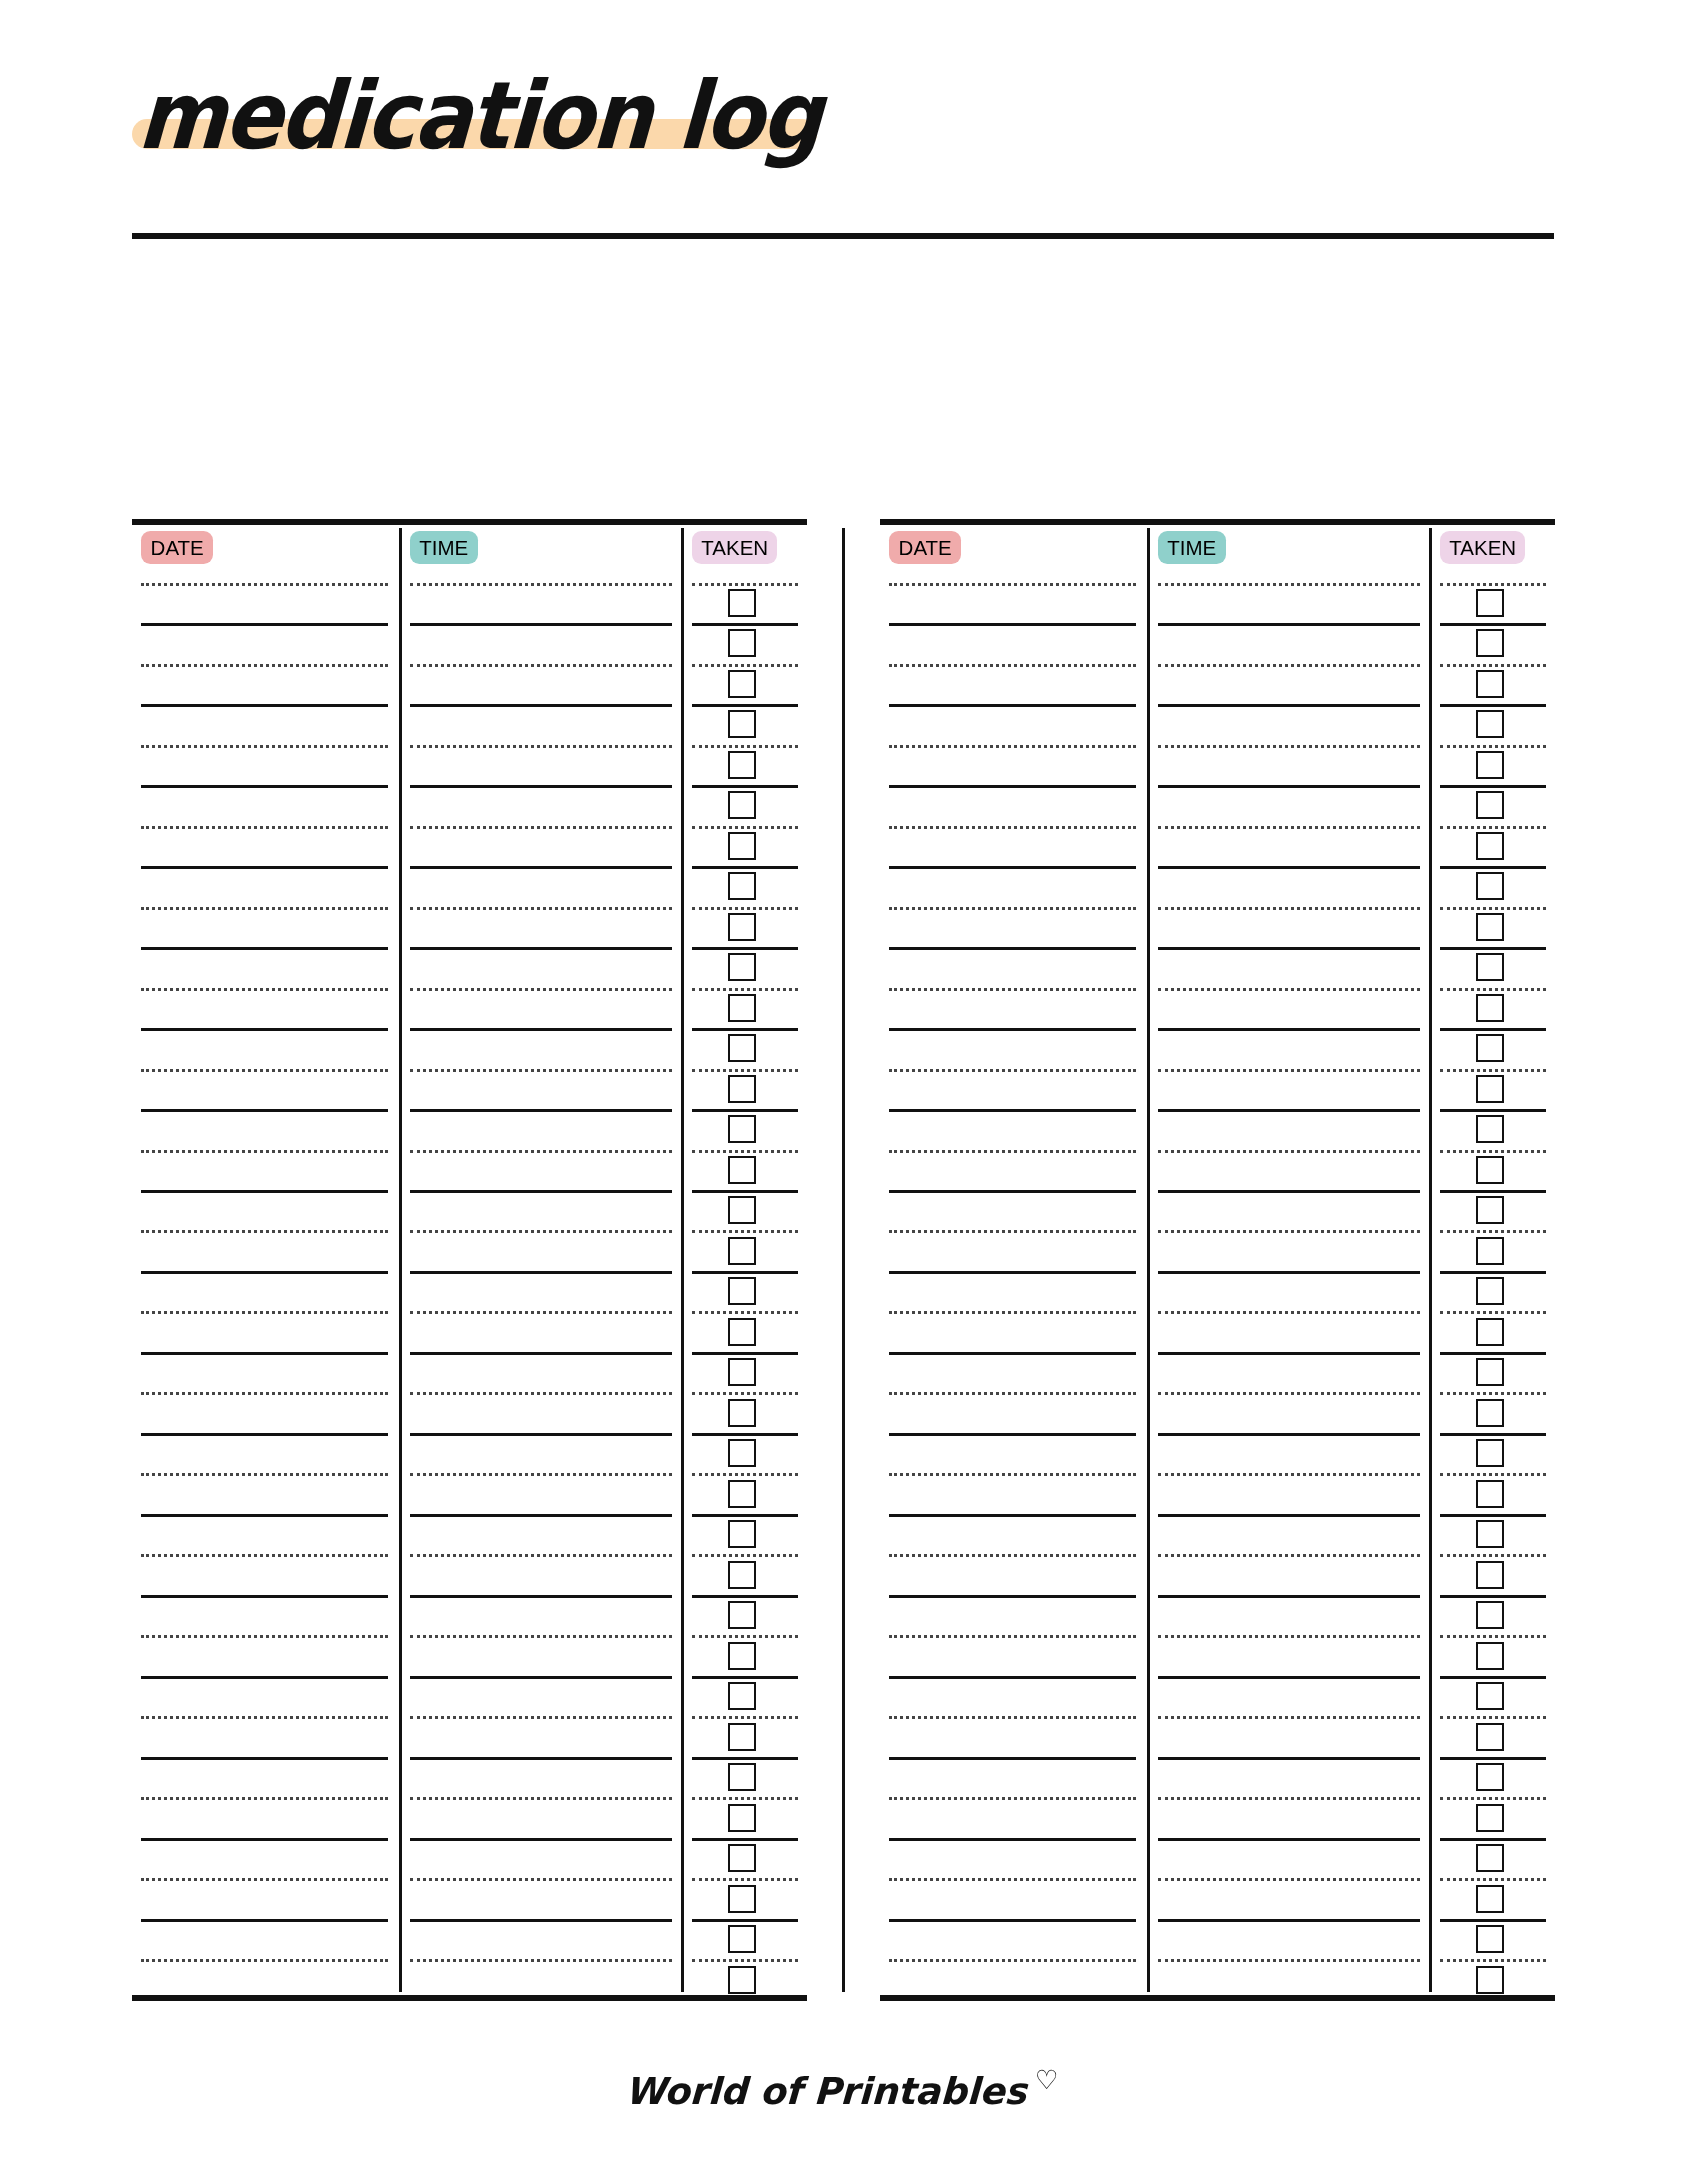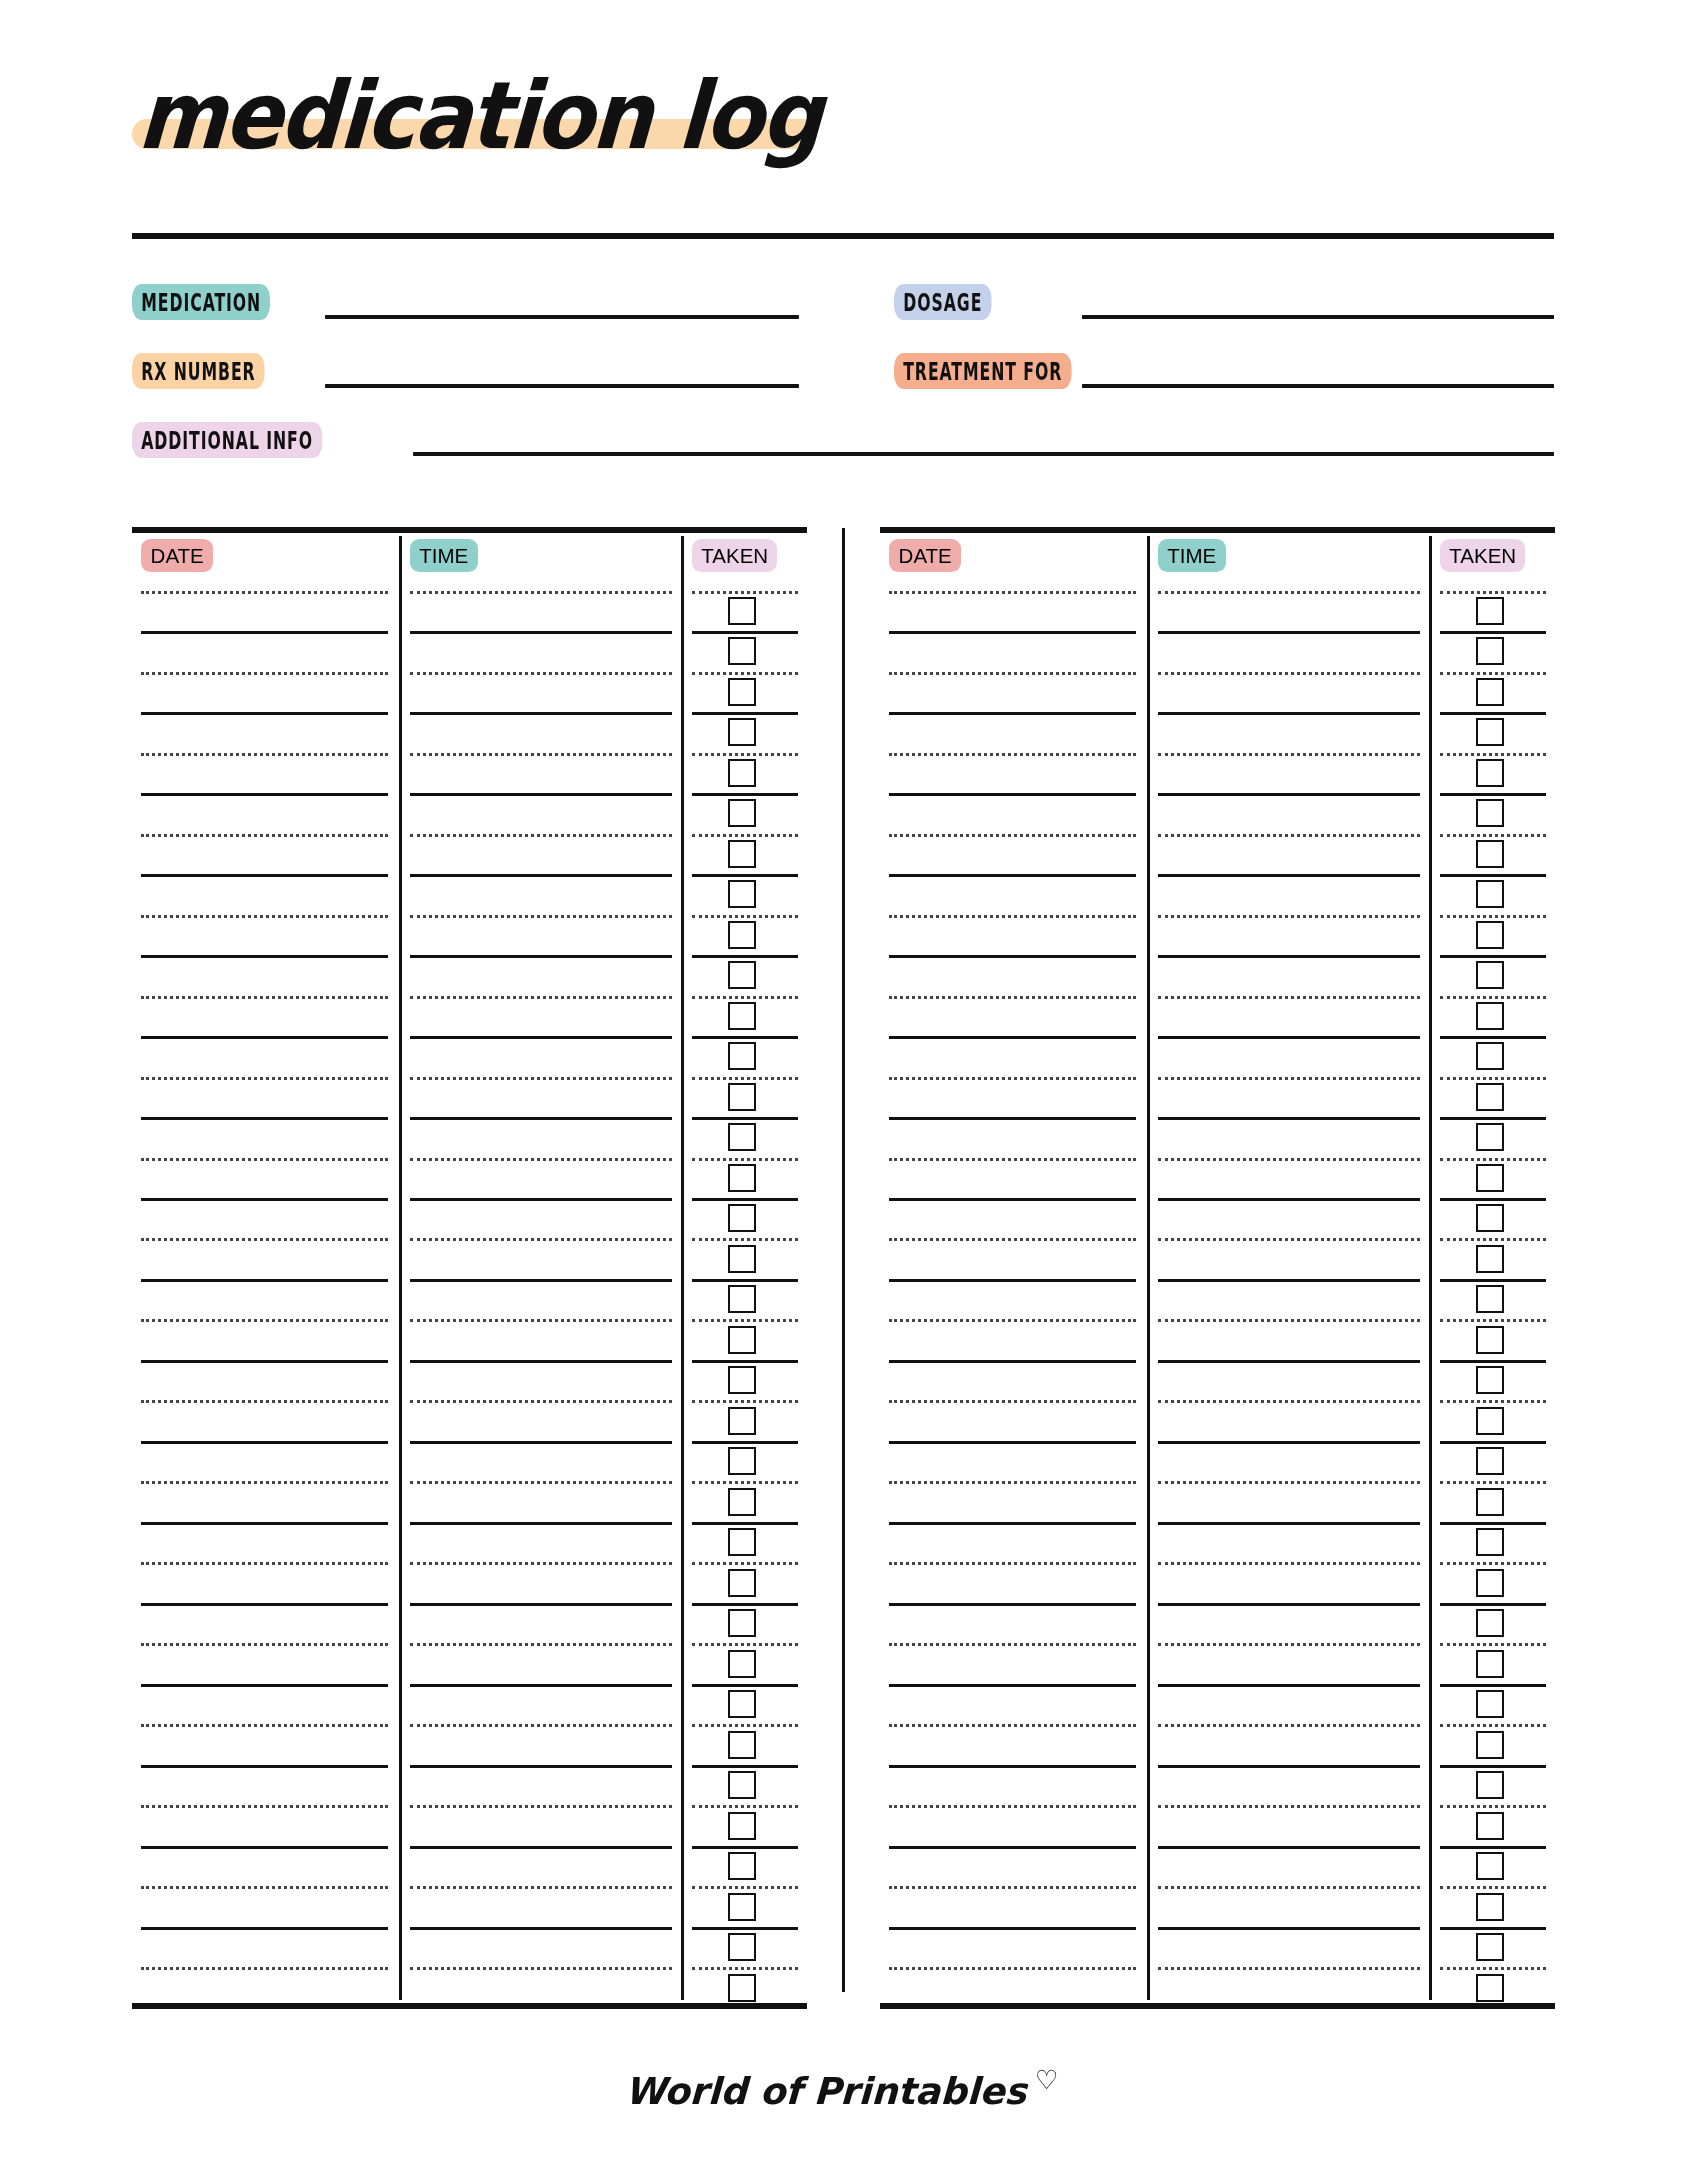--- a/index.html
+++ b/index.html
@@ -133,21 +133,21 @@
   .tables {
     position: absolute;
     left: 132px;
     top: 519px;
     width: 1422px;
     height: 1482px;
   }
 
   .tbl {
     position: absolute;
-    top: 8px;
+    top: 0;
     width: 675px;
     height: 1482px;
   }
   .tbl-left  { left: 0px; }
   .tbl-right { left: 748px; }
 
   .tbl-top-rule {
     position: absolute;
     left: 0; top: 0;
     width: 100%;
@@ -272,38 +272,20 @@
     <div class="title-wrap">
       <div class="title-highlight"></div>
       <div class="title-text">medication log</div>
     </div>
 
 
   </div>
 
   <div class="header-rule"></div>
 
-  <div class="info">
-
-    <span class="chip chip-med">MEDICATION</span>
-    <div class="wline" style="left:193px; top:40px; width:474px;"></div>
-
-    <span class="chip chip-dosage">DOSAGE</span>
-    <div class="wline" style="left:950px; top:40px; width:472px;"></div>
-
-    <span class="chip chip-rx">RX NUMBER</span>
-    <div class="wline" style="left:193px; top:109px; width:474px;"></div>
-
-    <span class="chip chip-treat">TREATMENT FOR</span>
-    <div class="wline" style="left:950px; top:109px; width:472px;"></div>
-
-    <span class="chip chip-addl">ADDITIONAL INFO</span>
-    <div class="wline" style="left:281px; top:177px; width:1141px;"></div>
-
-  </div>
 
   <div class="tables">
 
     <div class="tbl tbl-left">
       <div class="tbl-top-rule"></div>
       <div class="col-sep col-sep-1"></div>
       <div class="col-sep col-sep-2"></div>
 
       <div class="hdr hdr-date">
         <span class="chip-hdr c-date">DATE</span>

